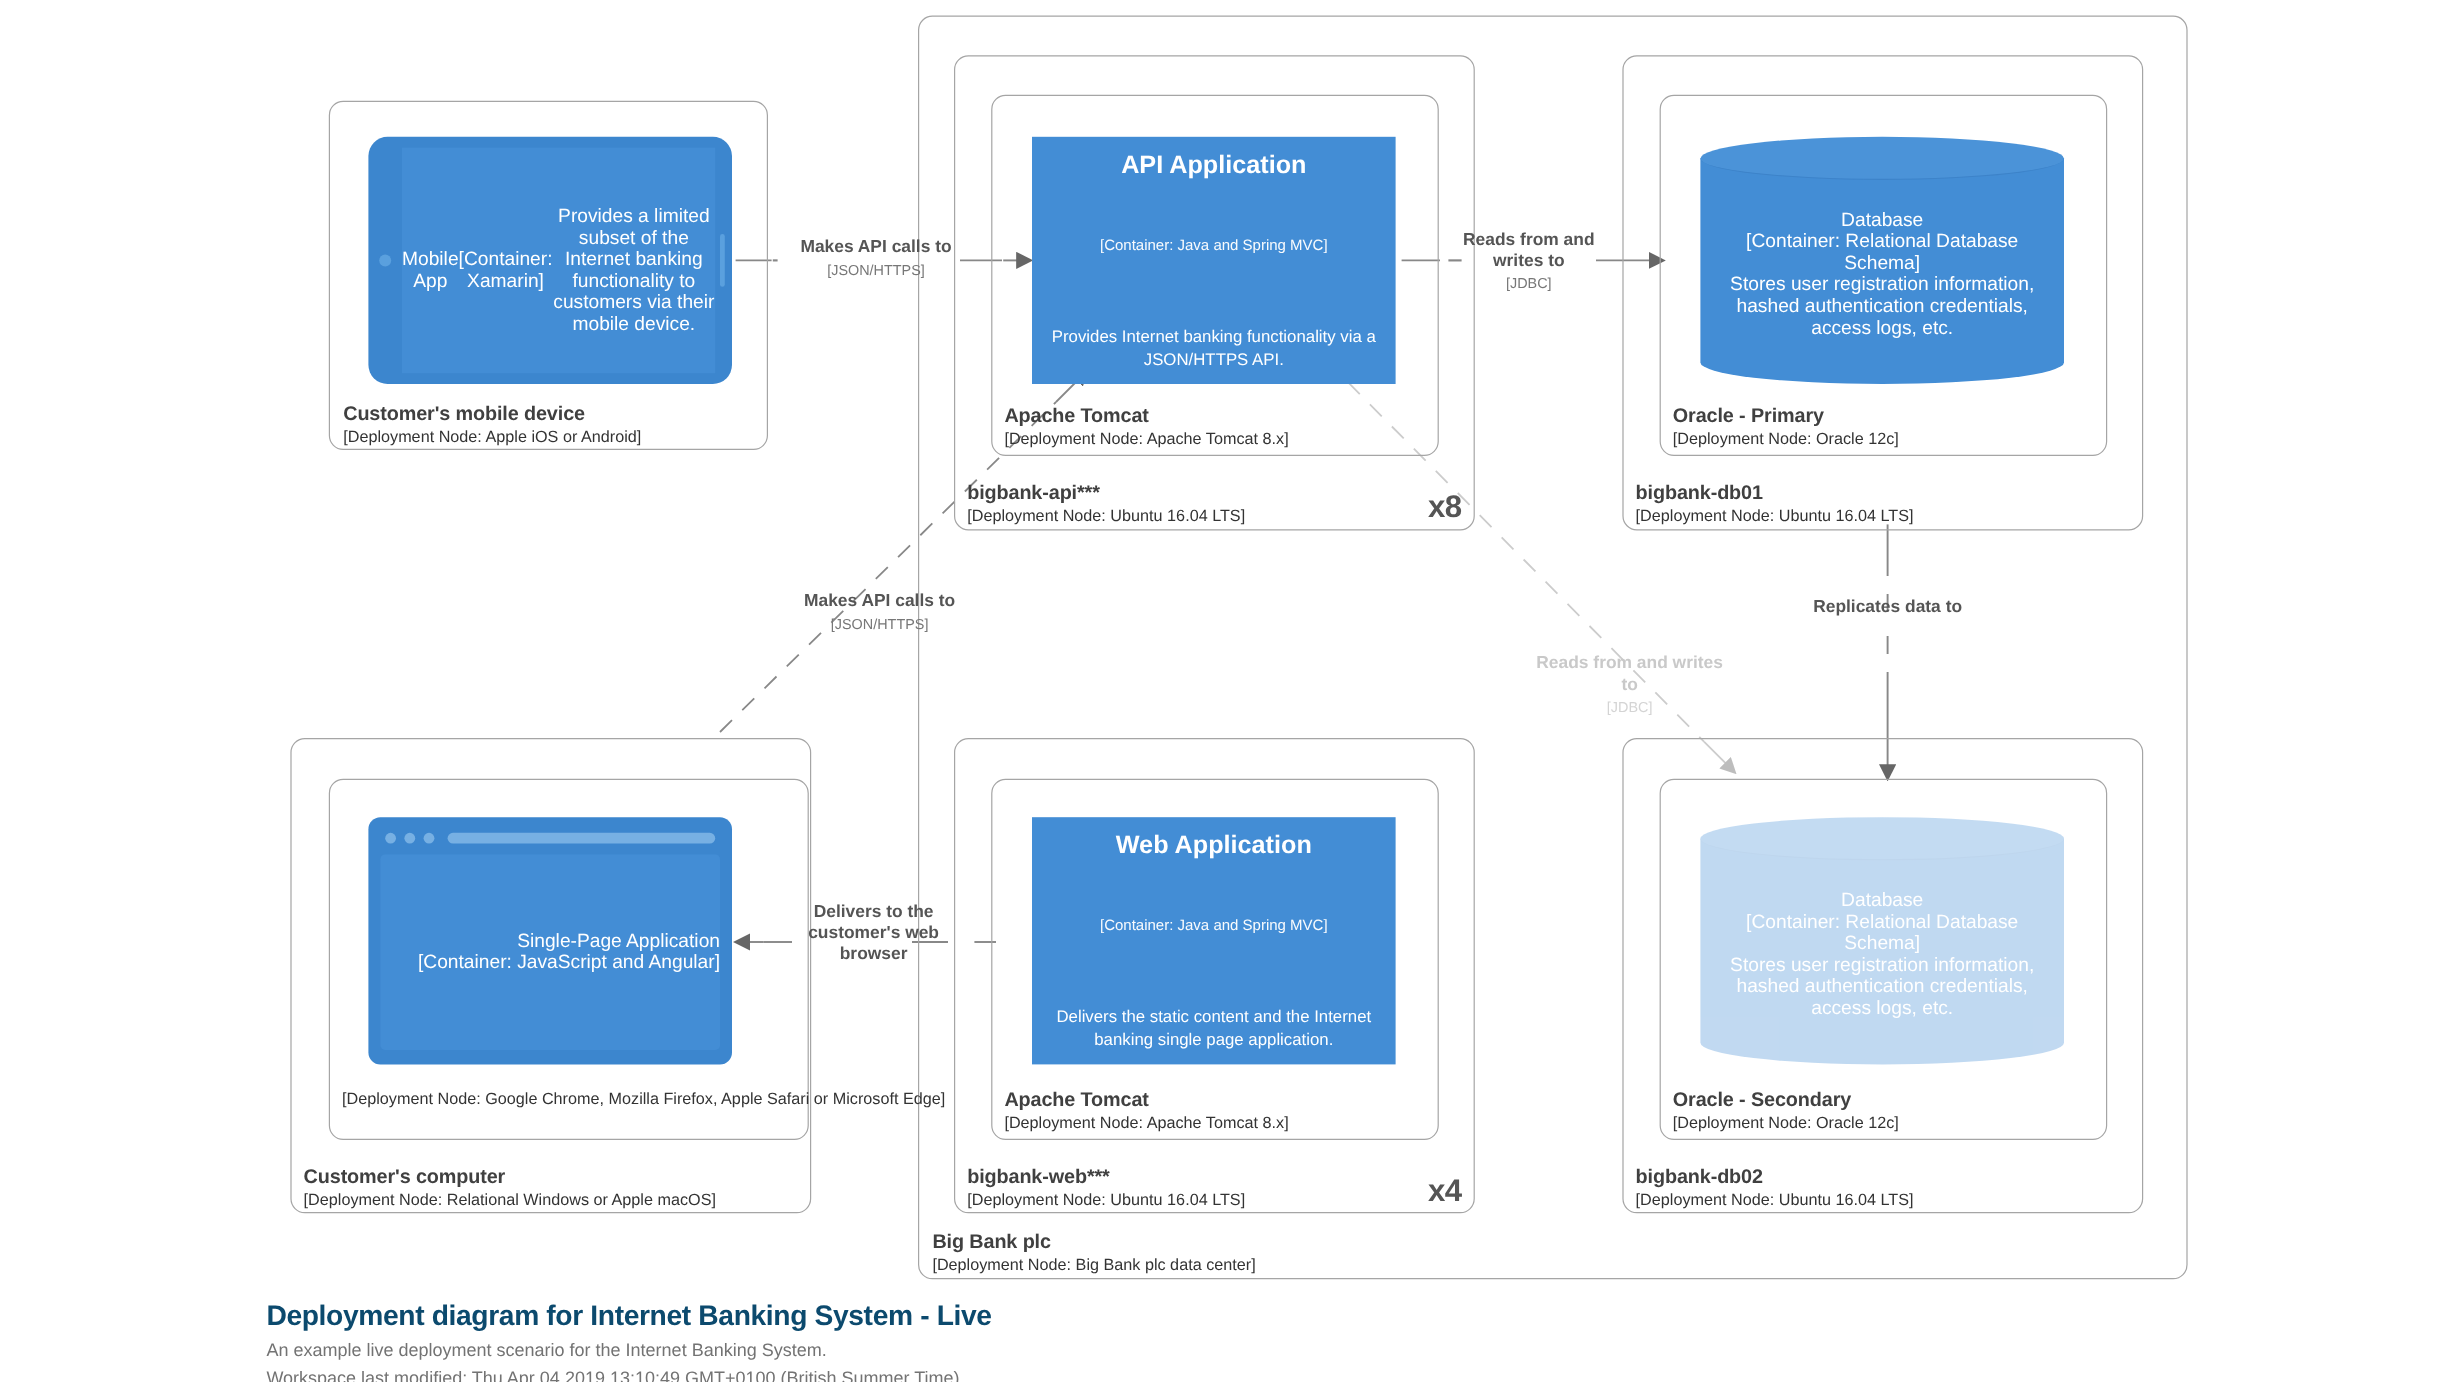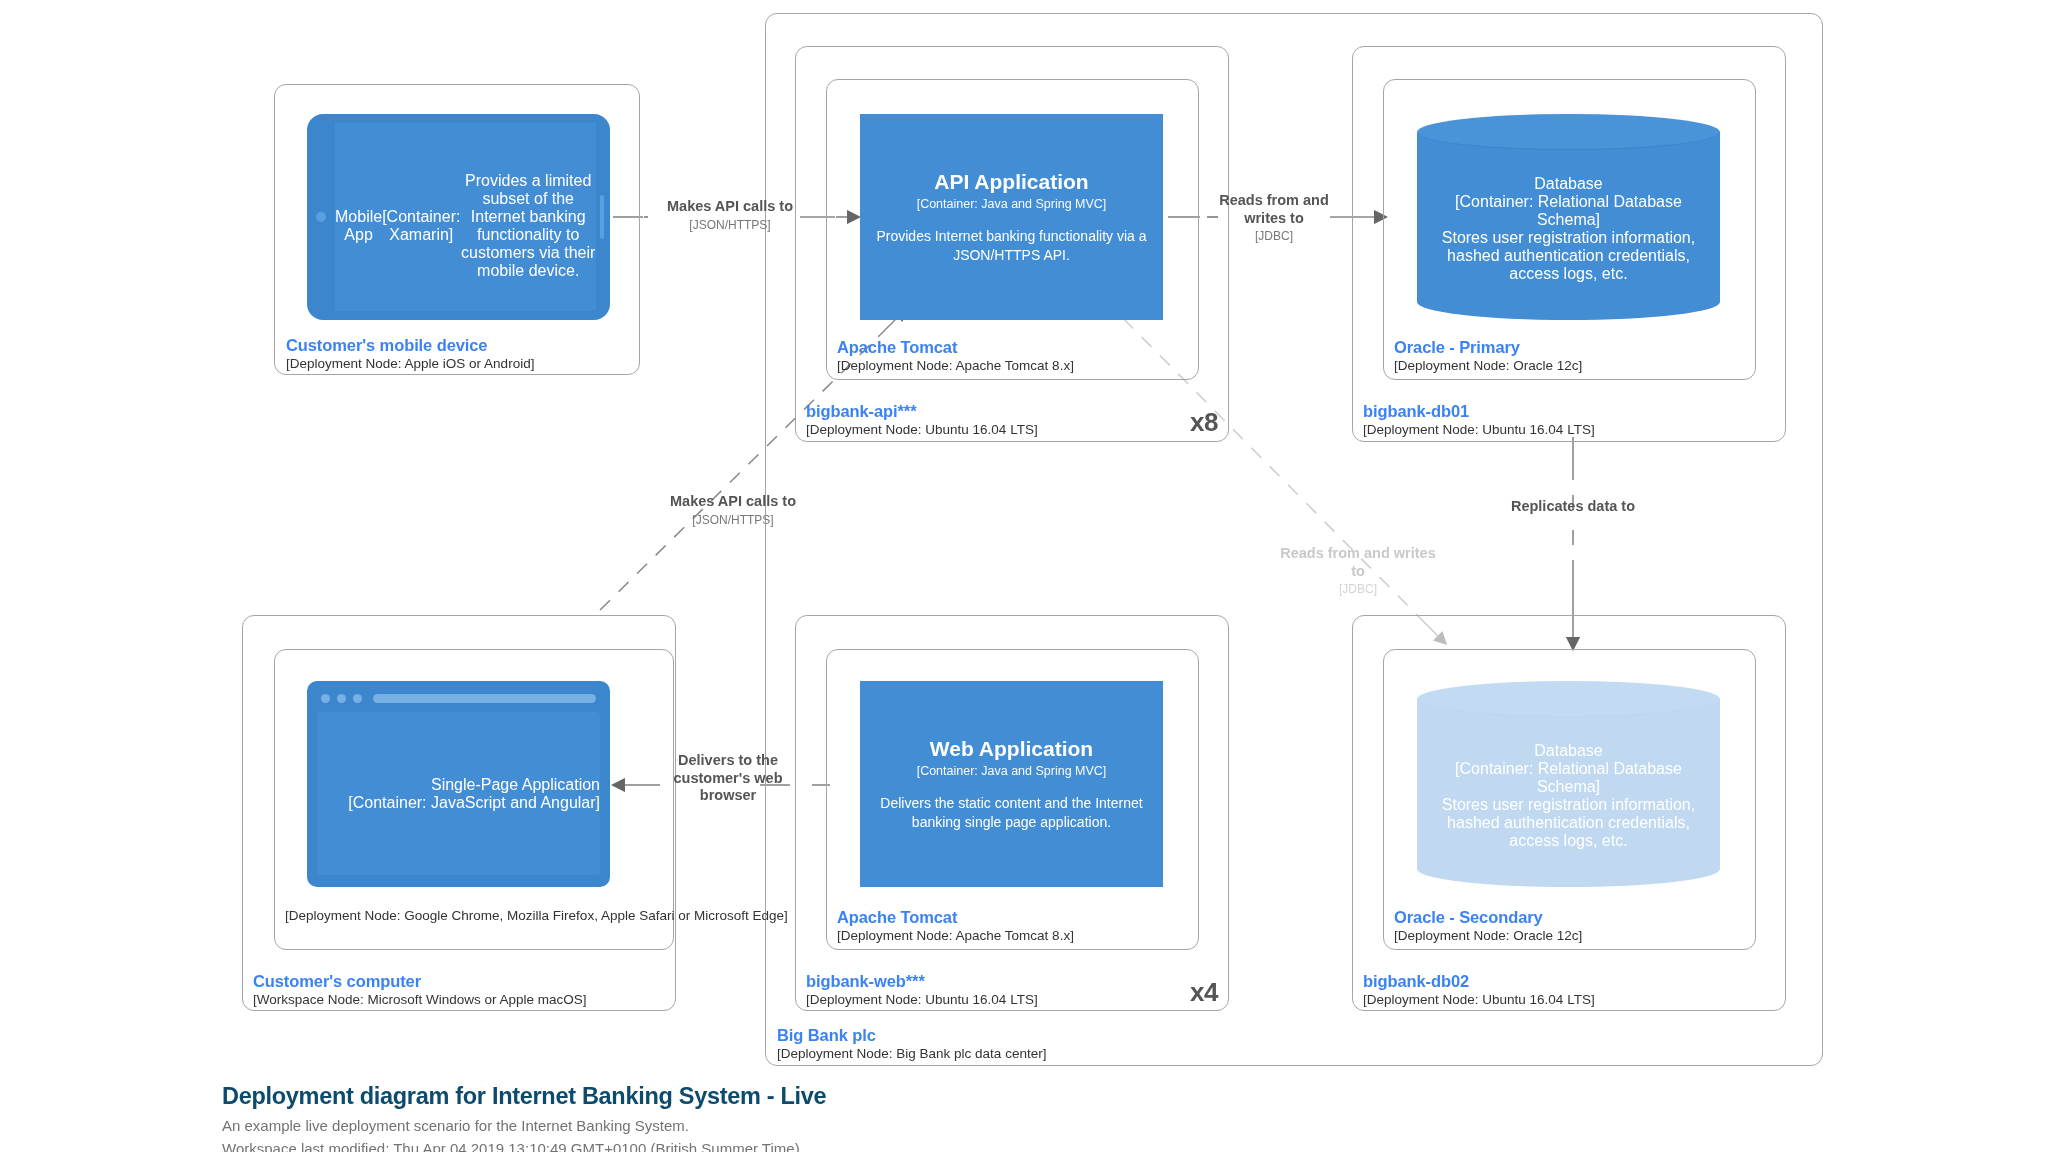--- a/index.html
+++ b/index.html
@@ -18,39 +18,40 @@
     background:transparent;
     box-sizing:border-box;
   }
   .node-label{
     position:absolute;
     left:12px;
     line-height:1.22;
     white-space:nowrap;
   }
   .node-name{
-    font-size:16.5px;font-weight:bold;color:#3b82f6;letter-spacing:-0.1px;
+    font-size:16.5px;font-weight:bold;color:#404040;letter-spacing:-0.1px;
   }
   .node-tech{
     font-size:13.5px;font-weight:normal;color:#333333;margin-top:1px;
   }
   .instances{
     position:absolute;
     font-size:26px;font-weight:bold;color:#555555;
     letter-spacing:-0.5px;
   }
 
   
   .cbox{
     position:absolute;
     background:#438DD5;
     color:#ffffff;
     box-sizing:border-box;
     display:flex;flex-direction:column;align-items:center;justify-content:center;
     text-align:center;
+    gap:44px;
   }
   .cbox .c-title{font-size:21px;font-weight:bold;line-height:1.15;}
   .cbox .c-tech{font-size:12.5px;font-weight:normal;margin-top:3px;opacity:0.97;}
   .cbox .c-desc{font-size:14px;line-height:1.32;margin-top:16px;padding:0 14px;}
 
   
   .mobile-shell{
     position:absolute;background:#3C86CE;border-radius:16px;
     box-sizing:border-box;
   }
@@ -245,21 +246,21 @@
       <div class="c-title">Database</div>
       <div class="c-tech">[Container: Relational Database Schema]</div>
       <div class="c-desc">Stores user registration information, hashed authentication credentials, access logs, etc.</div>
     </div>
   </div>
 
   <div class="node" style="left:242px;top:615px;width:434px;height:396px;">
   </div>
   <div class="node-label" style="left:253px;top:971px;">
     <div class="node-name">Customer's computer</div>
-    <div class="node-tech">[Workspace Node: Microsoft Windows or Apple macOS]</div>
+    <div class="node-tech">[Deployment Node: Relational Windows or Apple macOS]</div>
   </div>
 
   <div class="node" style="left:274px;top:649px;width:400px;height:301px;">
   </div>
   <div class="node-label" style="left:285px;top:907px;">
     <div class="node-tech">[Deployment Node: Google Chrome, Mozilla Firefox, Apple Safari or Microsoft Edge]</div>
   </div>
 
   <div class="browser-shell" style="left:307px;top:681px;width:303px;height:206px;">
     <div class="chrome-bar">

